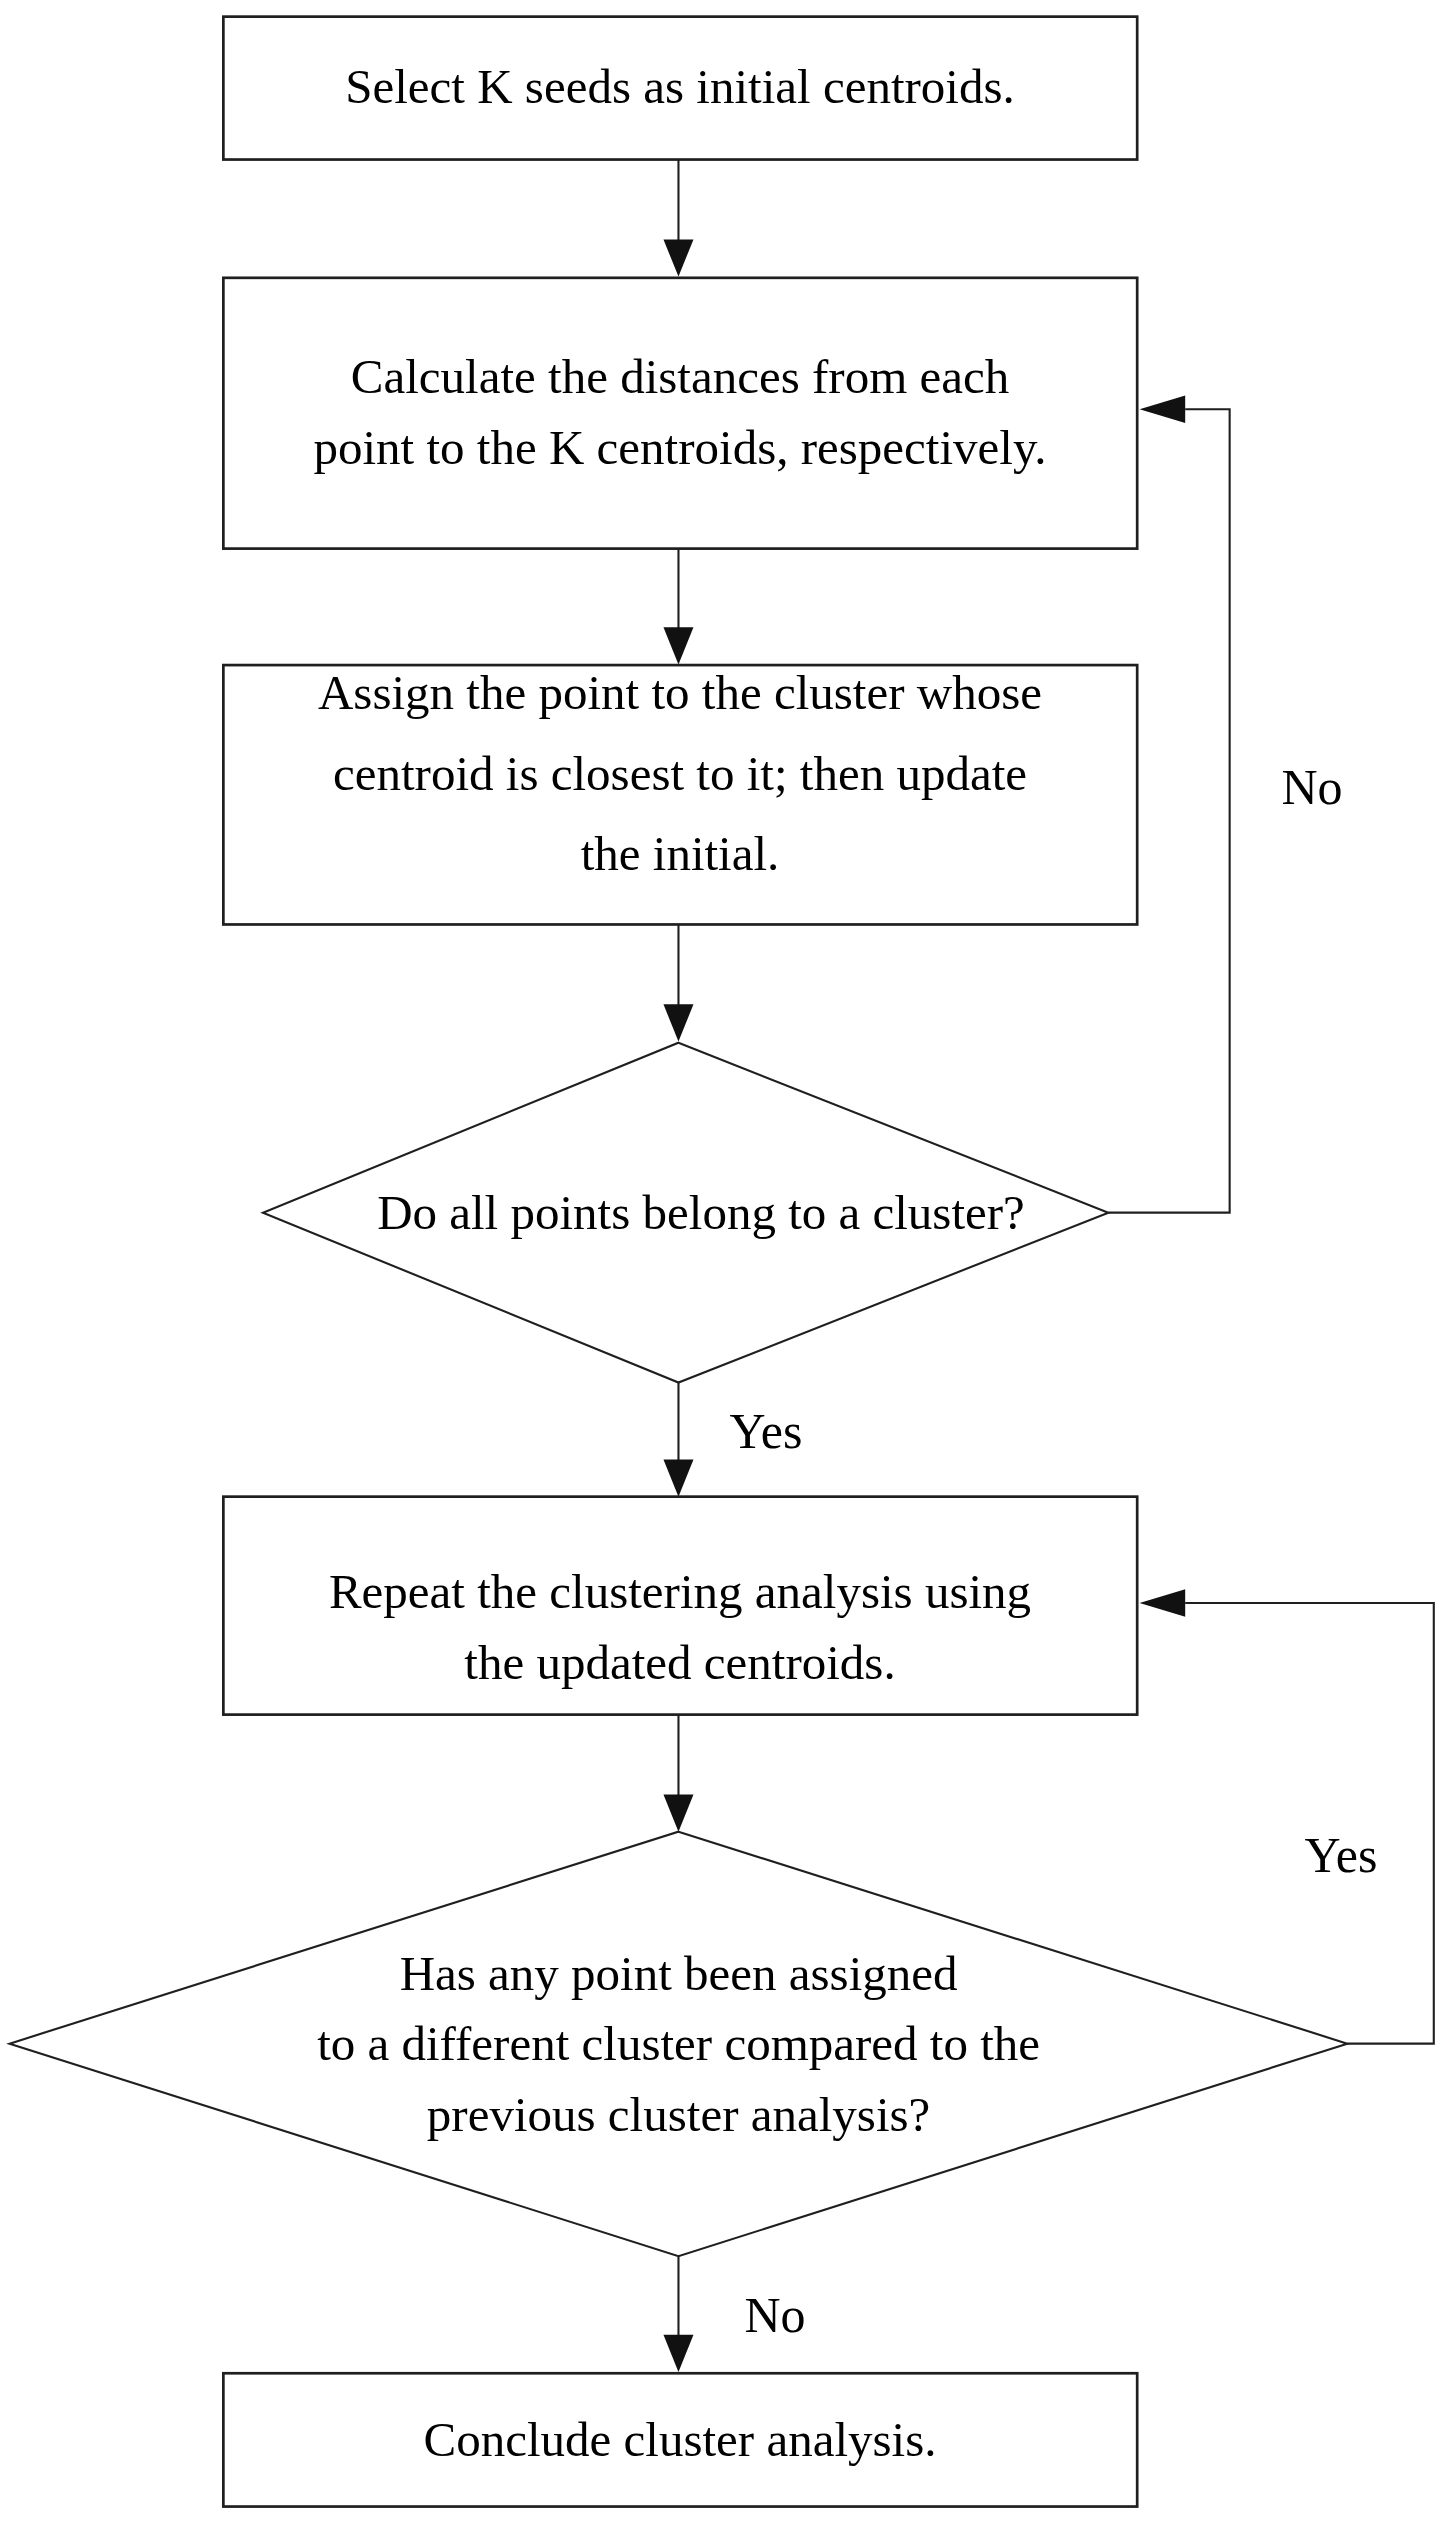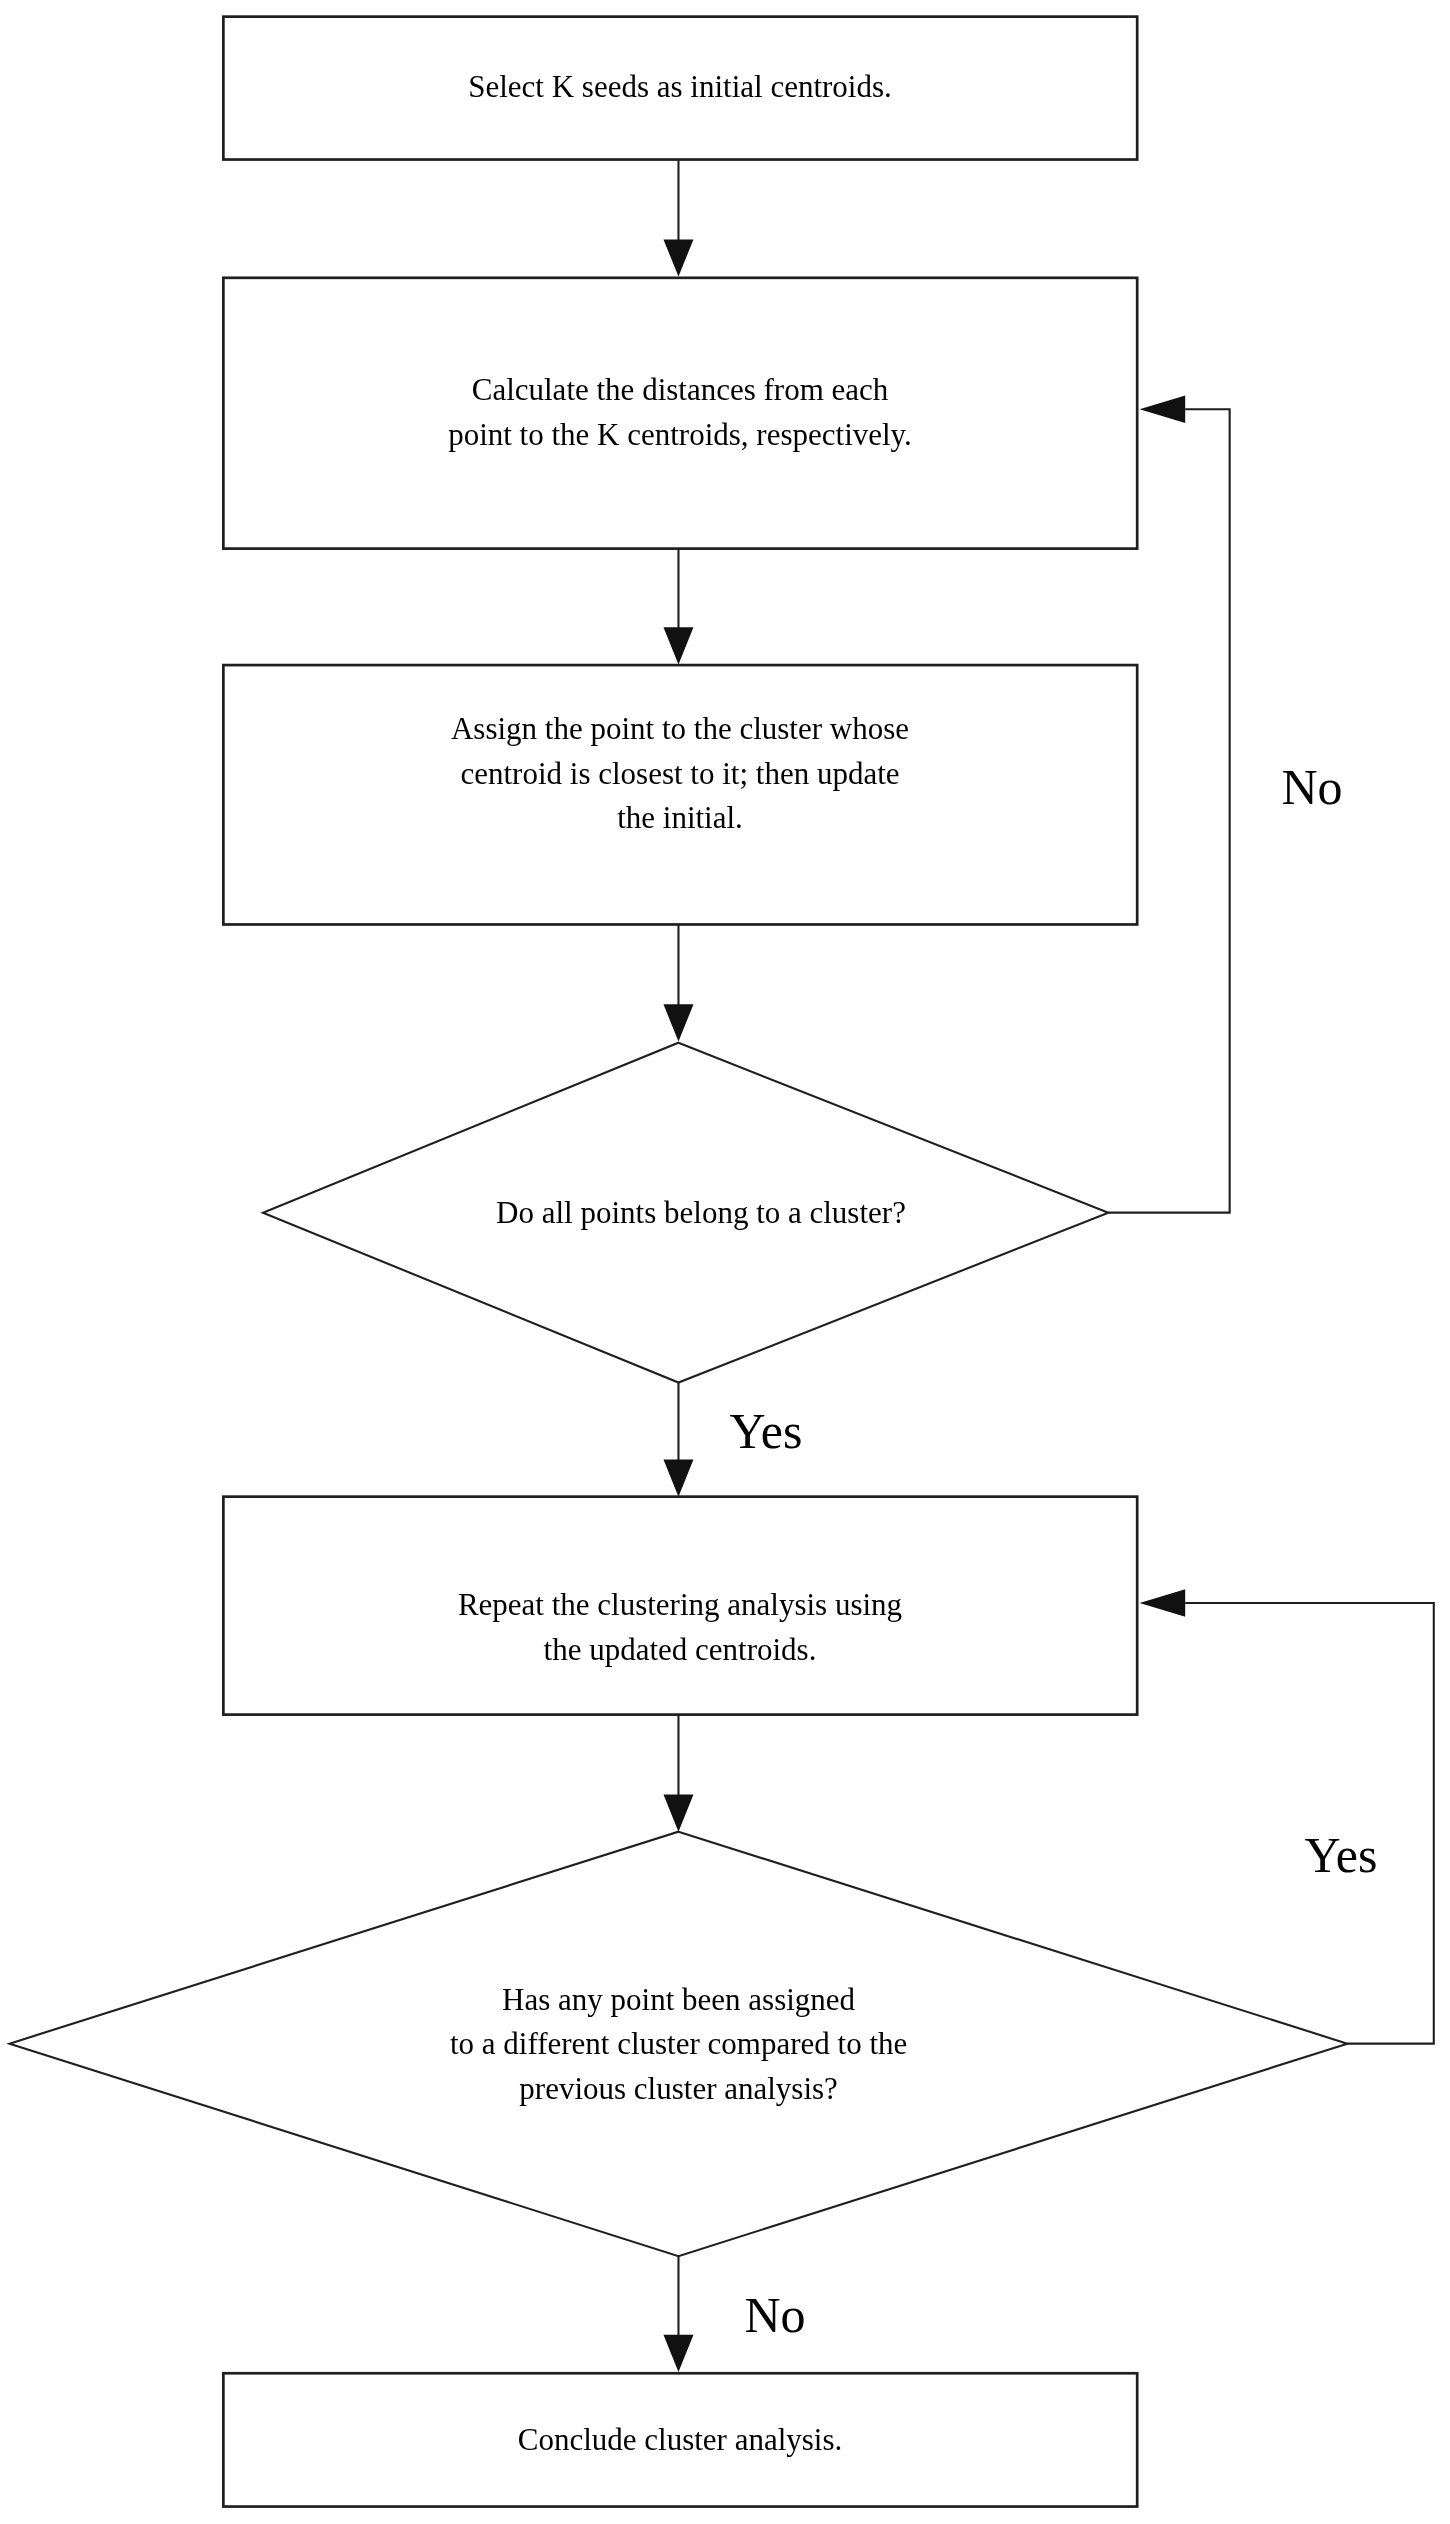--- a/index.html
+++ b/index.html
@@ -24,21 +24,21 @@
     height: 2525px;
     display: block;
   }
   .node-text {
     position: absolute;
     display: flex;
     flex-direction: column;
     align-items: center;
     justify-content: center;
     text-align: right;
-    font-size: 31px;
+    font-size: 49px;
     line-height: 1.44;
     white-space: nowrap;
   }
   .node-text span { display: block; }
   .edge-label {
     position: absolute;
     display: flex;
     align-items: center;
     justify-content: center;
     font-size: 50px;
@@ -115,21 +115,21 @@
 
   <div class="node-text" style="left:223px; top:16px; width:914px; height:143px;">
     <span>Select K seeds as initial centroids.</span>
   </div>
 
   <div class="node-text" style="left:223px; top:277px; width:914px; height:271px;">
     <span>Calculate the distances from each</span>
     <span>point to the K centroids, respectively.</span>
   </div>
 
-  <div class="node-text" style="left:223px; top:665px; width:914px; height:218px;">
+  <div class="node-text" style="left:223px; top:665px; width:914px; height:218px;gap:10px;">
     <span>Assign the point to the cluster whose</span>
     <span>centroid is closest to it; then update</span>
     <span>the initial.</span>
   </div>
 
   <div class="node-text" style="left:278px; top:1043px; width:846px; height:340px;">
     <span>Do all points belong to a cluster?</span>
   </div>
 
   <div class="node-text" style="left:223px; top:1497px; width:914px; height:218px;margin-top:22px;">

